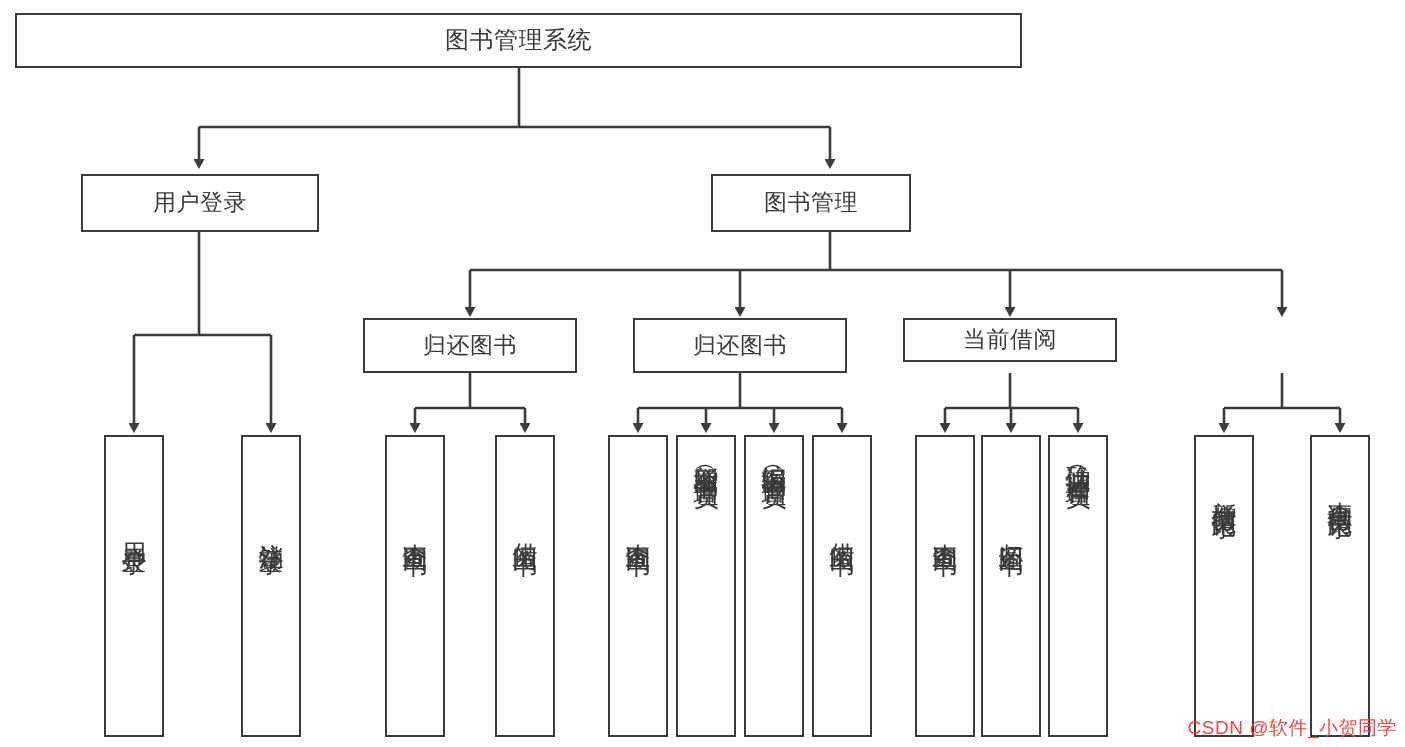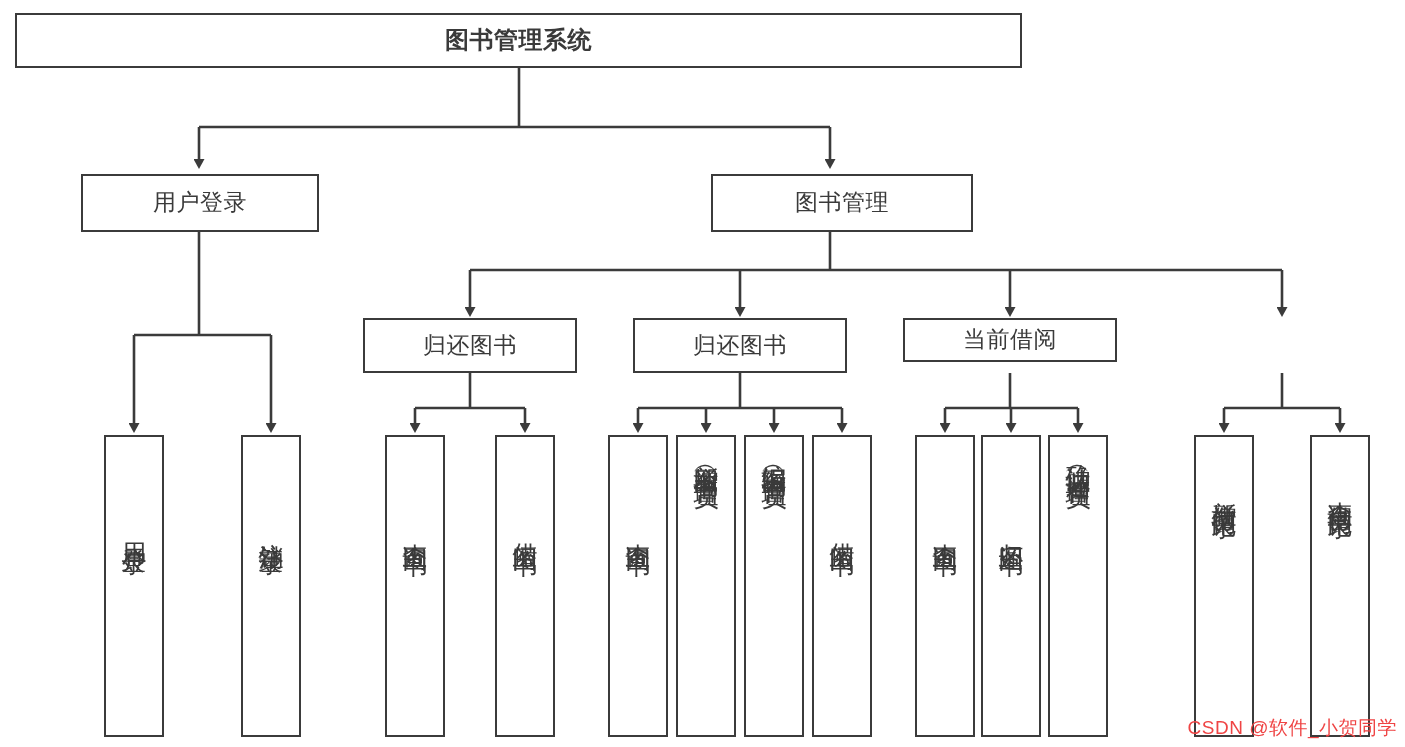--- a/index.html
+++ b/index.html
@@ -43,21 +43,20 @@
     color: #3a3a3a;
     white-space: pre;
   }
   
   .node.horiz .node-label {
     font-size: 23px;
     letter-spacing: 0.5px;
   }
   .node.root .node-label {
     font-size: 24px;
-    font-weight: bold;
   }
   
   .node.vert {
     align-items: flex-start;
     justify-content: center;
     padding-top: 6px;
   }
   .node.vert .node-label {
     writing-mode: vertical-rl;
     text-orientation: upright;
@@ -132,21 +131,21 @@
     </g>
   </svg>
 
   <div class="node horiz root" style="left:15px; top:13px; width:1007px; height:55px;">
     <span class="node-label">图书管理系统</span>
   </div>
 
   <div class="node horiz" style="left:81px; top:174px; width:238px; height:58px;">
     <span class="node-label">用户登录</span>
   </div>
-  <div class="node horiz" style="left:711px; top:174px; width:262px; height:58px;">
+  <div class="node horiz" style="left:711px; top:174px; width:200px; height:58px;">
     <span class="node-label">图书管理</span>
   </div>
 
   <div class="node horiz" style="left:363px; top:318px; width:214px; height:55px;">
     <span class="node-label">归还图书</span>
   </div>
   <div class="node horiz" style="left:633px; top:318px; width:214px; height:55px;">
     <span class="node-label">归还图书</span>
   </div>
   <div class="node horiz" style="left:903px; top:318px; width:214px; height:44px;">

